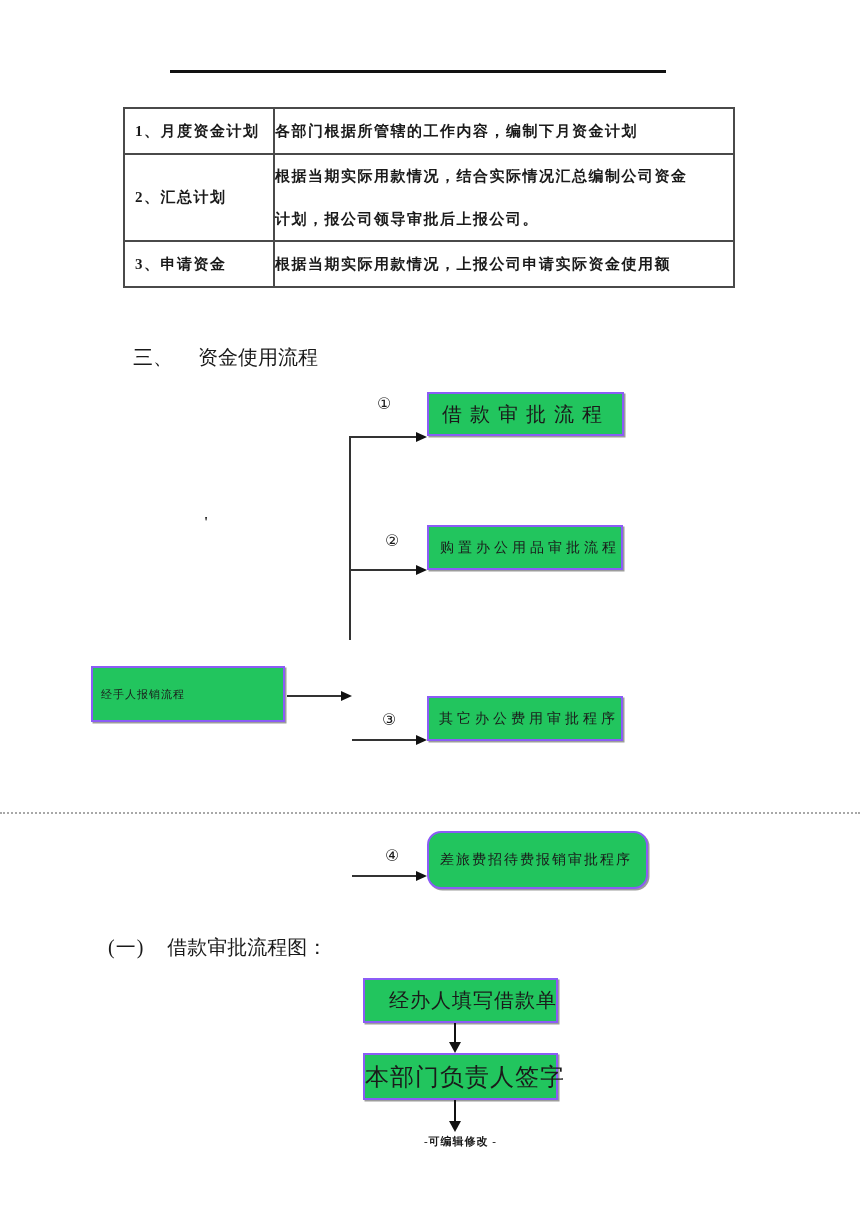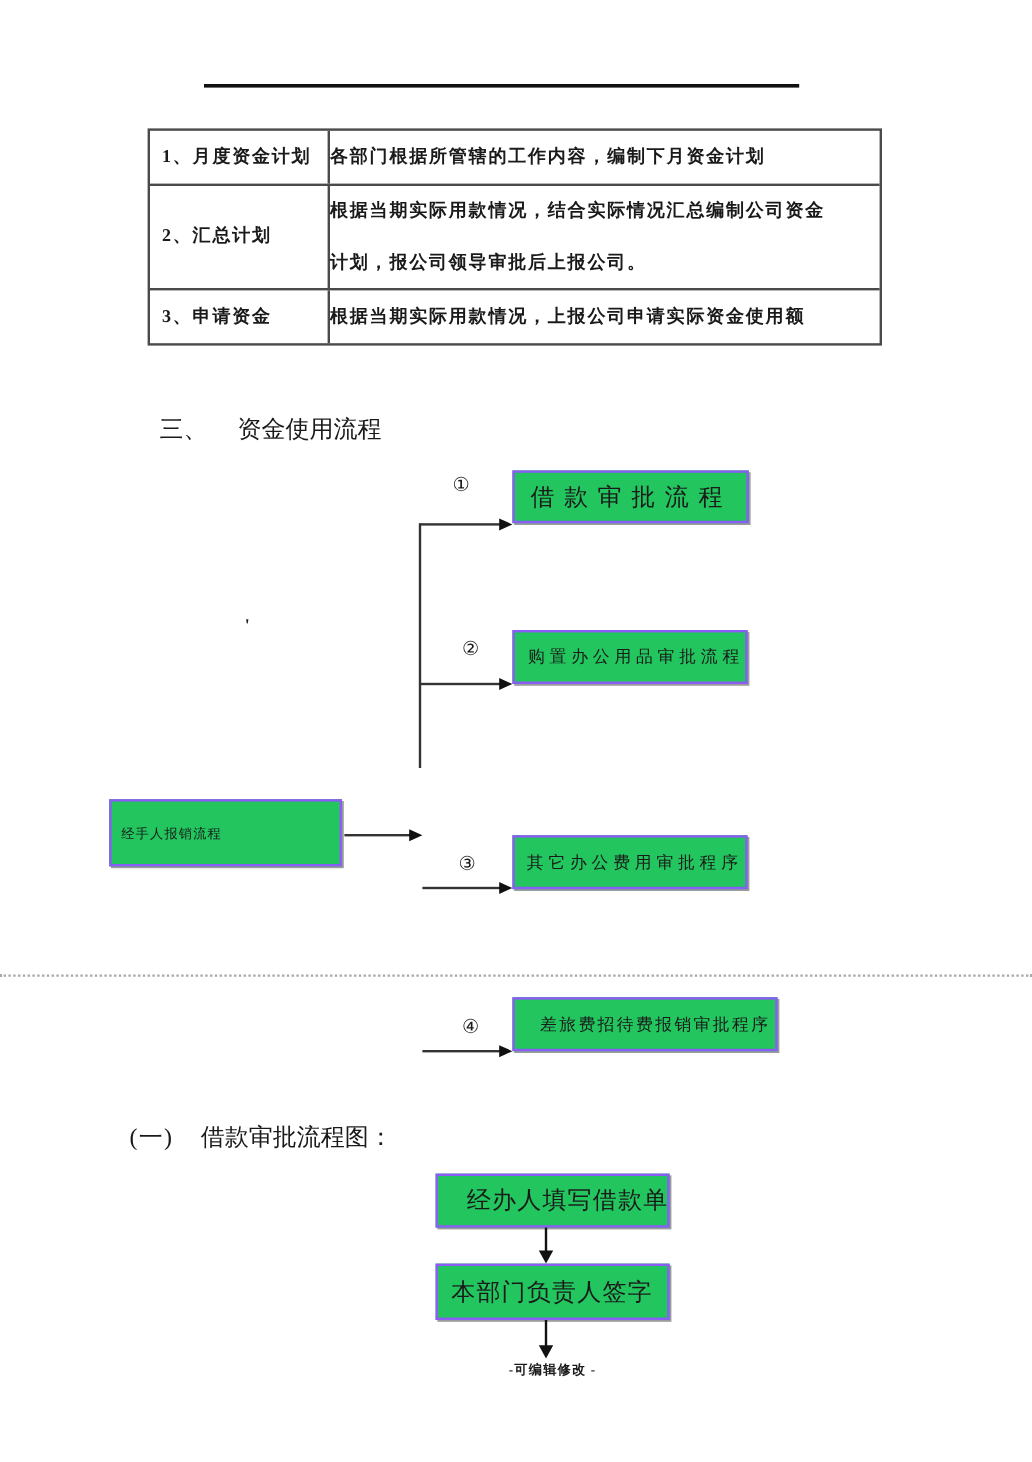--- a/index.html
+++ b/index.html
@@ -33,24 +33,24 @@
   .subsection-heading{position:absolute;left:108px;top:934px;font-size:20px;white-space:nowrap;}
   .subsection-heading .h-num{display:inline-block;letter-spacing:1px;}
   .subsection-heading .h-txt{display:inline-block;margin-left:18px;}
 
   
   .fbox{position:absolute;background:#22c55e;border:2px solid #8b5cf6;display:flex;align-items:center;
         box-shadow:1.5px 1.5px 0 #9c9c9c;white-space:nowrap;}
   .fbox-1{left:427px;top:392px;width:197px;height:44px;font-size:20px;letter-spacing:8px;padding-left:13px;}
   .fbox-2{left:427px;top:525px;width:196px;height:45px;font-size:14px;letter-spacing:4px;padding-left:11px;}
   .fbox-3{left:427px;top:696px;width:196px;height:45px;font-size:14px;letter-spacing:4px;padding-left:10px;}
-  .fbox-4{left:427px;top:831px;width:221px;height:45px;font-size:14px;letter-spacing:2px;padding-left:21px;}
+  .fbox-4{left:427px;top:831px;width:221px;height:58px;font-size:14px;letter-spacing:2px;padding-left:11px;border-radius:14px;}
   .fbox-source{left:91px;top:622px;width:194px;height:56px;font-size:11px;letter-spacing:1px;padding-left:8px;margin-top:44px;}
   .fbox-step1{left:363px;top:978px;width:195px;height:45px;font-size:20px;letter-spacing:1px;padding-left:24px;}
-  .fbox-step2{left:363px;top:1053px;width:195px;height:47px;font-size:20px;letter-spacing:1px;padding-left:11px;}
+  .fbox-step2{left:363px;top:1053px;width:195px;height:47px;font-size:24px;letter-spacing:1px;}
 
   
   .circ-num{position:absolute;font-size:16px;font-family:"DejaVu Sans","Liberation Sans",sans-serif;}
   .cn-1{left:377px;top:394px;}
   .cn-2{left:385px;top:531px;}
   .cn-3{left:382px;top:710px;}
   .cn-4{left:385px;top:846px;}
 
   
   .vline{position:absolute;left:349px;top:436px;width:2px;height:204px;background:#333;}

